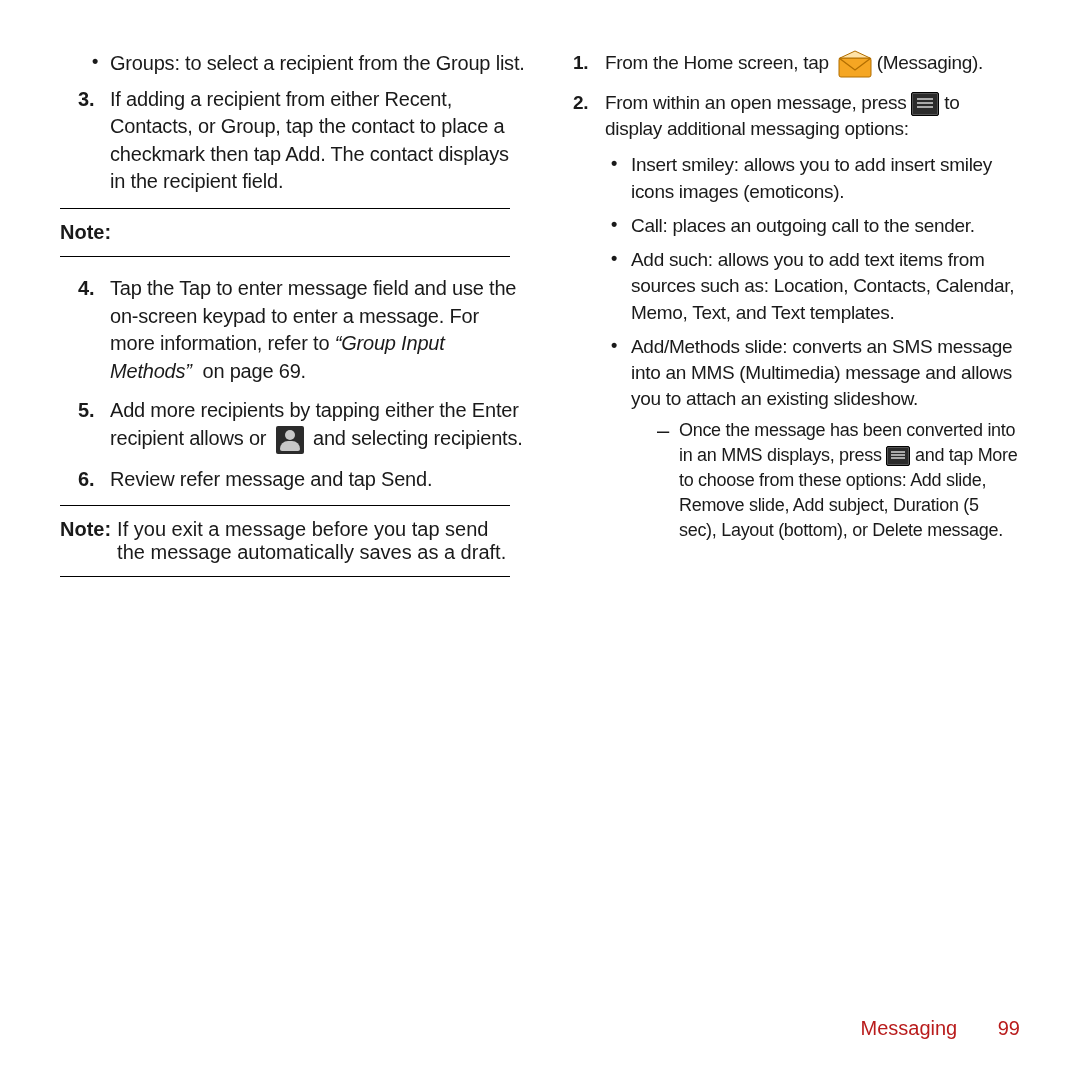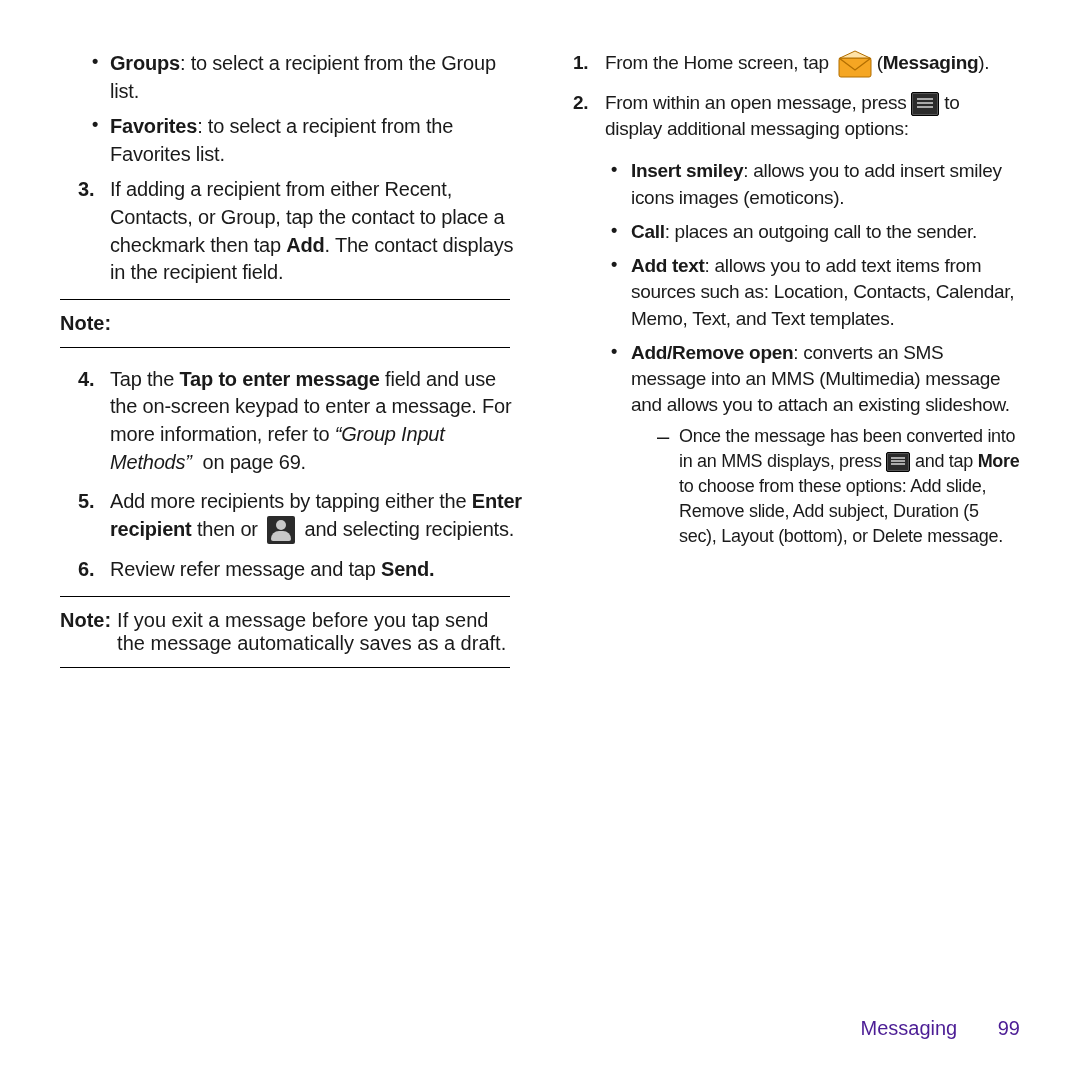--- a/index.html
+++ b/index.html
@@ -13,28 +13,28 @@
     color:#1a1a1a;
     position:relative;
     display:flex;flex-direction:column;
   }
 
   
   .cols{flex:1 1 auto;display:flex;gap:30px}
   .col{flex:1 1 0;min-width:0}
   .footer{
     position:absolute;bottom:40px;right:60px;
-    font-size:20px;color:#4c1d95;
+    font-size:20px;color:#b91c1c;
     font-family:"Helvetica Neue",Helvetica,Arial,sans-serif;
   }
   .footer .sec-name{margin-right:35px}
 
   
   p,li{font-size:20px;line-height:1.38;letter-spacing:-0.2px}
-  b{font-weight:700}
+  b{font-weight:400}
   .italic{font-style:italic}
   h2.section{
     margin:0 0 6px 0;
     font-size:25px;font-weight:900;
     color:#0a3fcb; 
     letter-spacing:-0.3px;
   }
 
   
   ul{list-style:none;margin:0;padding:0}
@@ -107,36 +107,33 @@
   .ic-contact::before{
     content:"";position:absolute;left:50%;top:4px;width:10px;height:10px;margin-left:-5px;
     background:#c8c8c8;border-radius:50%;
   }
   .ic-contact::after{
     content:"";position:absolute;left:4px;right:4px;bottom:3px;height:10px;
     background:#c8c8c8;border-radius:8px 8px 2px 2px;
   }
 
   
-  .tight{margin-top:16px}
+  .tight{margin-top:10px}
 </style>
 </head>
 <body>
 <div id="page">
 
 <div class="cols">
 
 <div class="col col-left">
 
   <ul class="bullets">
     <li>
       <b>Groups</b><span>: to select a recipient from the Group list.</span>
-    </li>
-    <li>
-      <b>Favorites</b><span>: to select a recipient from the Favorites list.</span>
     </li>
   </ul>
 
   <ol class="num">
     <li>
       <span class="n">3.</span>
       <span>If adding a recipient from either Recent, Contacts, or Group, tap the contact to place a checkmark then tap </span><b>Add</b><span>. The contact displays in the recipient field.</span>
     </li>
   </ol>
 
@@ -146,21 +143,21 @@
     </div>
   </div>
 
   <ol class="num">
     <li>
       <span class="n">4.</span>
       <span>Tap the </span><b>Tap to enter message</b><span> field and use the on-screen keypad to enter a message. For more information, refer to </span><span class="italic">“Group Input Methods”</span><span>&nbsp; on page 69.</span>
     </li>
     <li>
       <span class="n">5.</span>
-      <span>Add more recipients by tapping either the </span><b>Enter recipient</b><span> then or </span>
+      <span>Add more recipients by tapping either the </span><b>Enter recipient</b><span> allows or </span>
       <span class="icon ic-contact"></span>
       <span> and selecting recipients.</span>
     </li>
     <li>
       <span class="n">6.</span>
       <span>Review refer message and tap </span><b>Send.</b>
     </li>
   </ol>
 
   <div class="note">
@@ -194,24 +191,24 @@
       <span> to display additional messaging options:</span>
 
       <ul class="bullets tight">
         <li>
           <b>Insert smiley</b><span>: allows you to add insert smiley icons images (emoticons).</span>
         </li>
         <li>
           <b>Call</b><span>: places an outgoing call to the sender.</span>
         </li>
         <li>
-          <b>Add text</b><span>: allows you to add text items from sources such as: Location, Contacts, Calendar, Memo, Text, and Text templates.</span>
-        </li>
-        <li>
-          <b>Add/Remove open</b><span>: converts an SMS message into an MMS (Multimedia) message and allows you to attach an existing slideshow.</span>
+          <b>Add such</b><span>: allows you to add text items from sources such as: Location, Contacts, Calendar, Memo, Text, and Text templates.</span>
+        </li>
+        <li>
+          <b>Add/Methods slide</b><span>: converts an SMS message into an MMS (Multimedia) message and allows you to attach an existing slideshow.</span>
           <ul class="dashes">
             <li>
               <span>Once the message has been converted into in an MMS displays, press </span>
               <span class="icon ic-menu sm"></span>
               <span> and tap </span><b>More</b><span> to choose from these options: Add slide, Remove slide, Add subject, Duration (5 sec), Layout (bottom), or Delete message.</span>
             </li>
           </ul>
         </li>
       </ul>
     </li>

